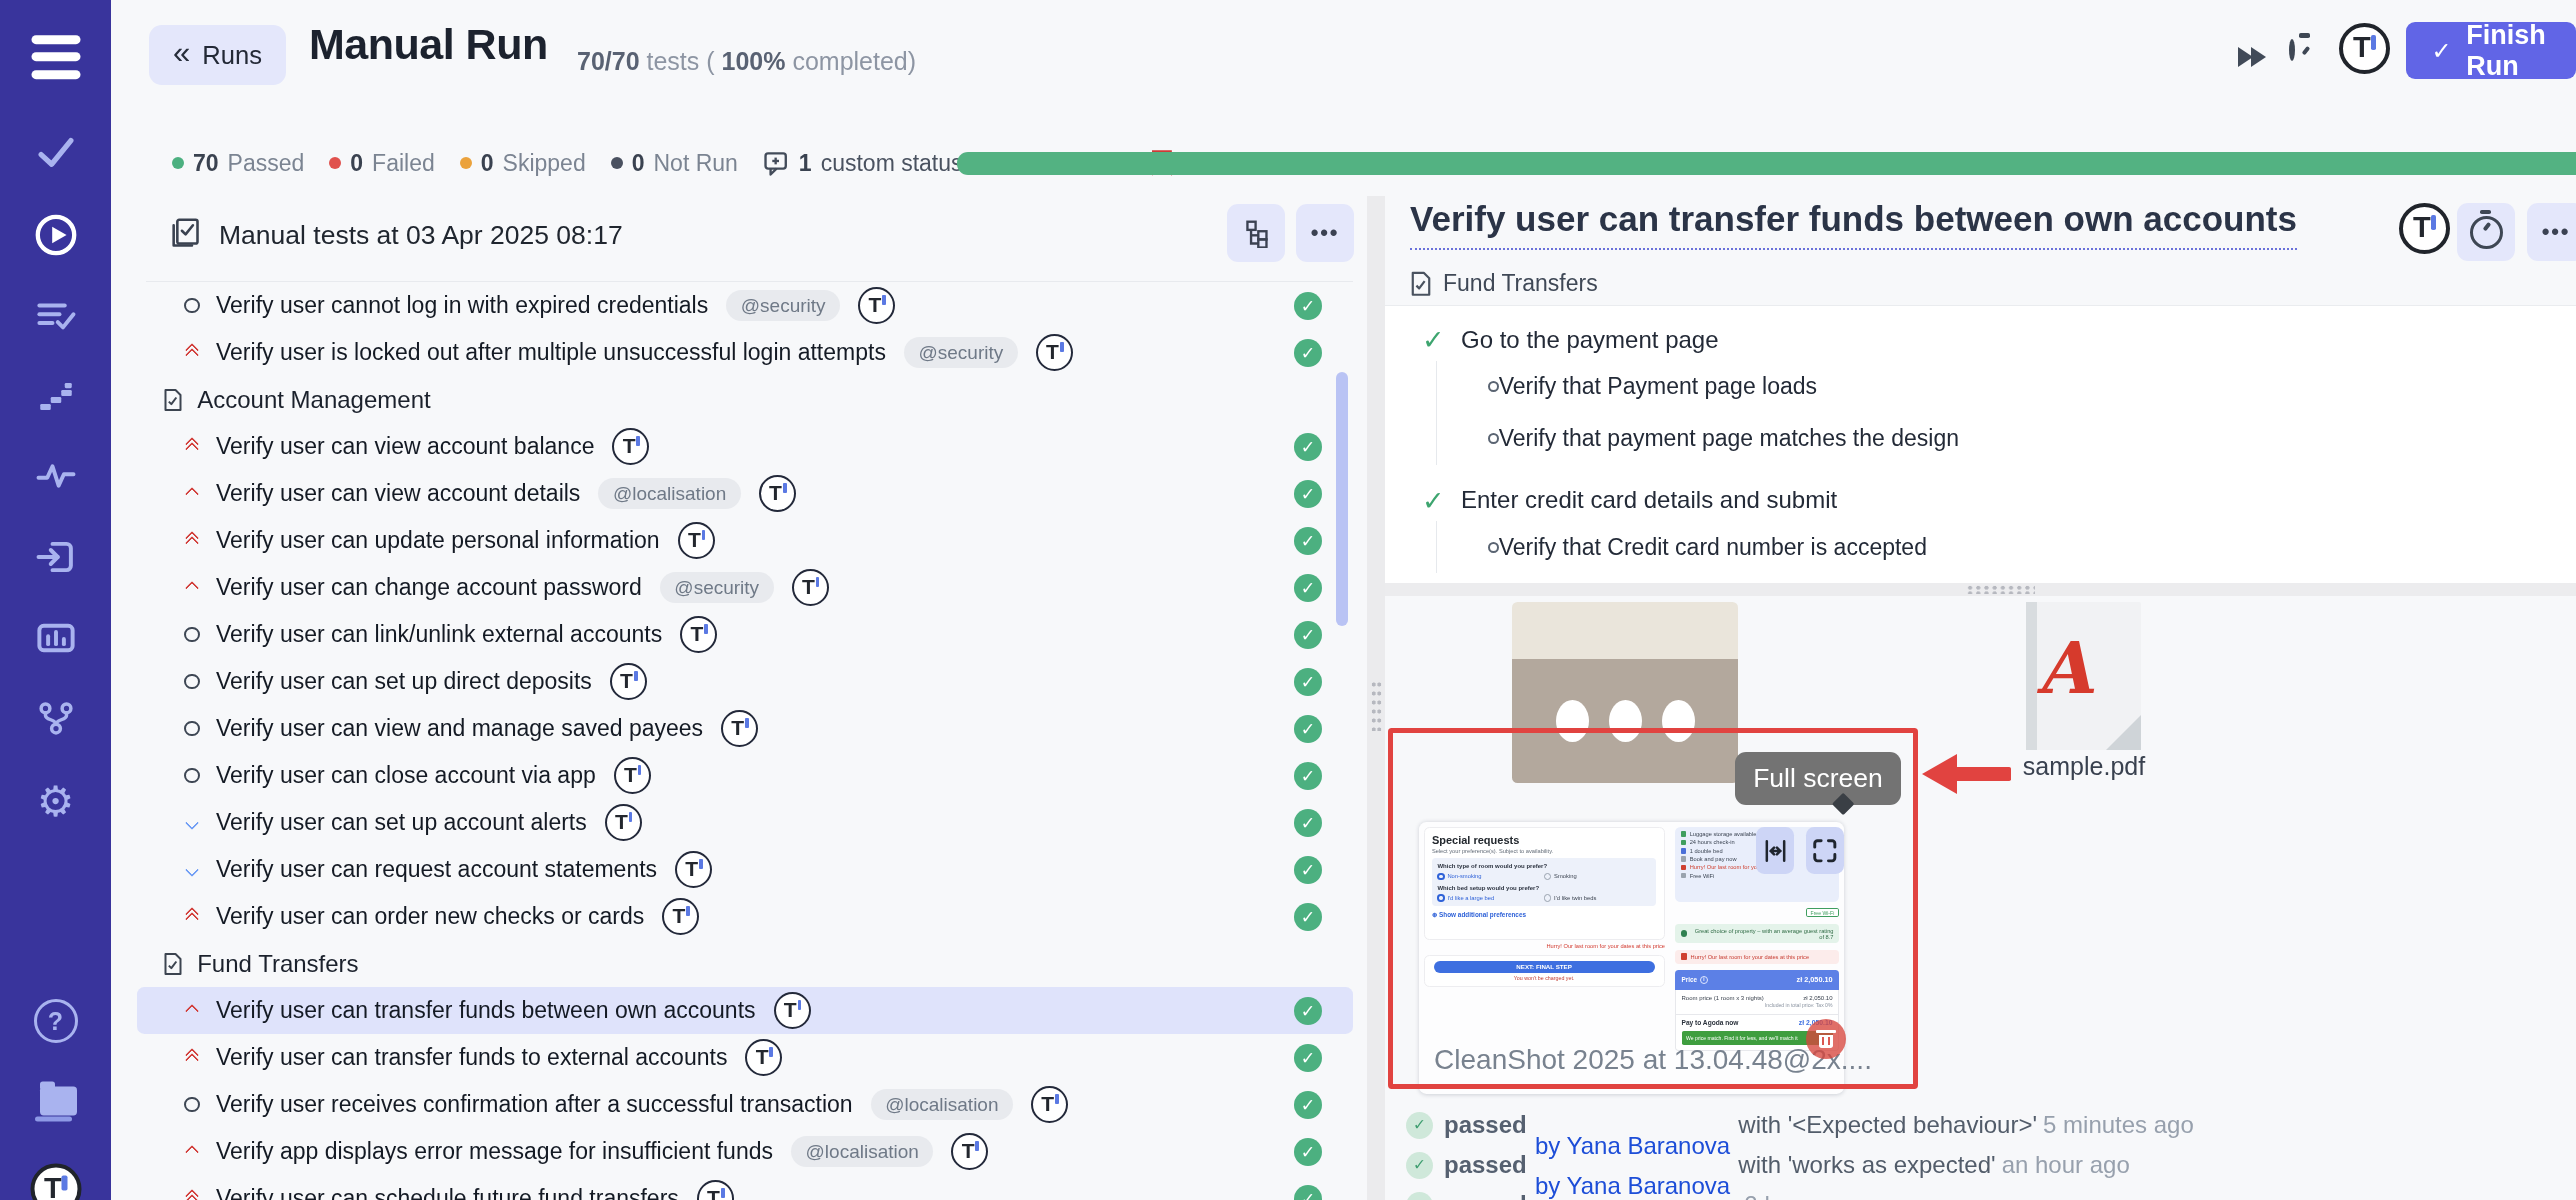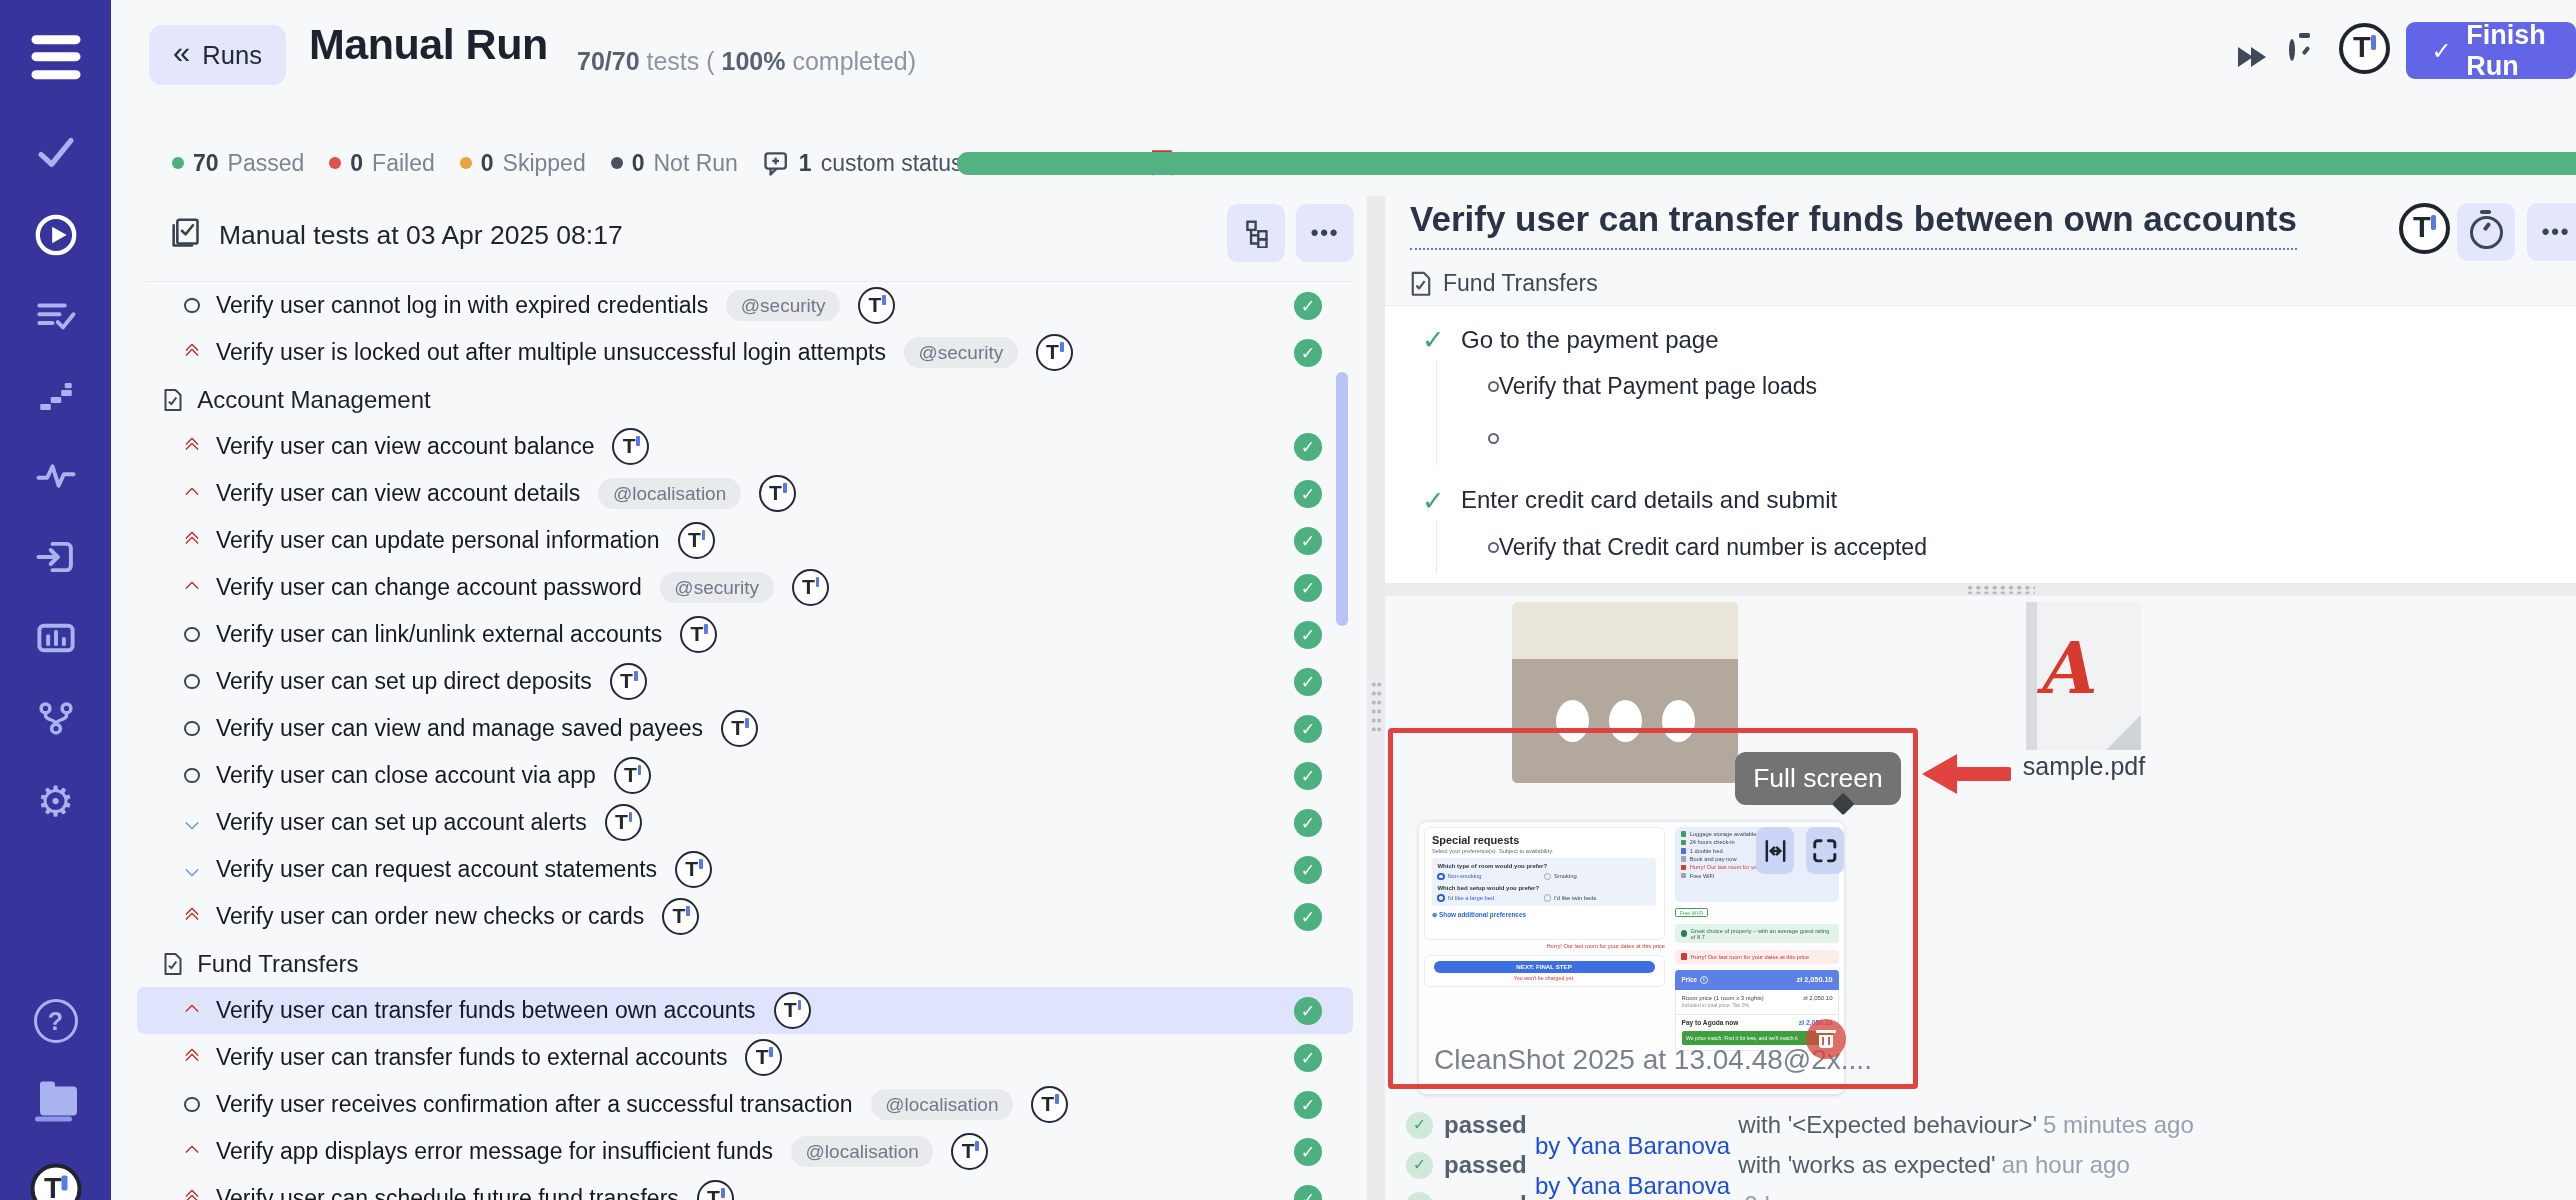--- a/index.html
+++ b/index.html
@@ -138,21 +138,21 @@
   .rad{width:7.3px;height:7.3px;border-radius:50%;box-sizing:border-box;flex:none;}
   .rad.on{border:2.3px solid #2f62d8;}
   .rad.off{border:1.4px solid #9aa3af;}
   .mc-opt.on{color:#2f62d8;}
   .mc-opt.off{color:#3c4450;}
   .mc-link{margin-top:4.6px;font-size:6.4px;color:#2f62d8;font-weight:bold;}
   .mc-hurry{position:absolute;left:100px;top:121px;width:146px;font-size:5.7px;color:#d2392e;text-align:right;}
   .mc-nextcard{position:absolute;left:4.6px;top:133px;width:241px;height:32px;background:#fff;border:0.9px solid #ededf0;border-radius:5.5px;box-sizing:border-box;}
   .mc-nextbtn{margin:4.6px 9px 0;height:12.8px;border-radius:6.4px;background:#3e6fe0;color:#fff;font-size:6.2px;font-weight:bold;display:flex;align-items:center;justify-content:center;}
   .mc-charged{margin-top:1.8px;text-align:center;font-size:5.3px;color:#c23b31;}
-  .mc-right{position:absolute;left:256px;top:4.6px;width:164px;}
+  .mc-right{position:absolute;left:256px;top:4.6px;width:164px;text-align:right;}
   .mc-feats{background:#e9eefb;border-radius:5.5px;padding:4.6px 5.5px;height:75px;box-sizing:border-box;}
   .mc-feat{display:flex;align-items:center;font-size:5.7px;color:#3c4553;margin-bottom:2.3px;}
   .f-ic{width:5.5px;height:5.5px;border-radius:0.9px;display:inline-block;margin-right:3.7px;flex:none;background:#9aa3ae;}
   .mc-feat.f0 .f-ic,.mc-feat.f1 .f-ic{background:#3f9e5f;}
   .mc-feat.f2 .f-ic{background:#4a6fd8;}
   .mc-feat.f4 .f-ic{background:#cf4030;}
   .mc-feat.f4{color:#cf4030;}
   .mc-wifi{display:inline-block;margin-top:1.8px;border:0.9px solid #3f9e5f;border-radius:1.8px;color:#3f9e5f;font-size:5.1px;padding:0.9px 3.7px;background:#fff;}
   .mc-band{border-radius:3.7px;padding:3.7px 5.5px;font-size:5.7px;display:flex;align-items:center;gap:3.7px;margin-top:6.4px;}
   .mc-band .bic{width:6.4px;height:6.4px;border-radius:50%;flex:none;}
@@ -625,20 +625,21 @@
             <span class="stp-check">✓</span>
             <span>Go to the payment page</span>
           </div>
           <div class="step-kids">
             <div class="step-kid">
               <span class="kid-dot"></span>
               <span>Verify that Payment page loads</span>
             </div>
             <div class="step-kid">
               <span class="kid-dot"></span>
+              <span>Verify that payment page matches the design</span>
             </div>
           </div>
         </div>
         <div class="step">
           <div class="step-head">
             <span class="stp-check">✓</span>
             <span>Enter credit card details and submit</span>
           </div>
           <div class="step-kids">
             <div class="step-kid">

